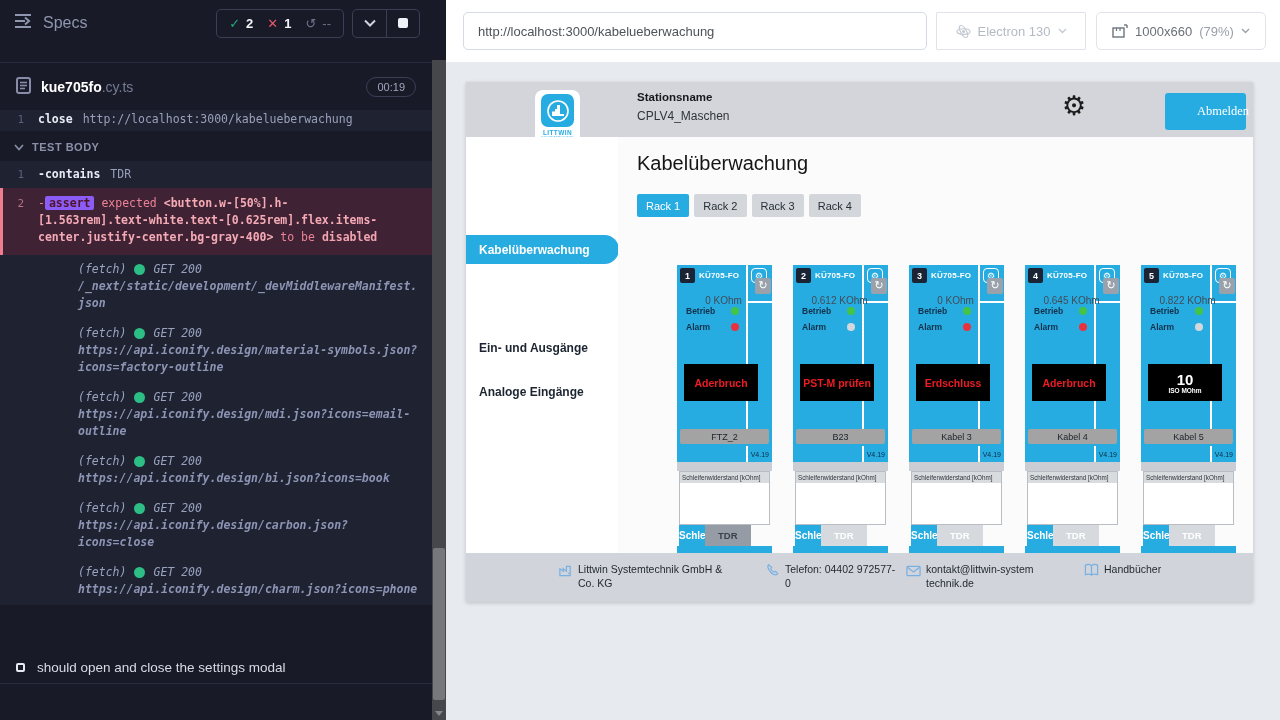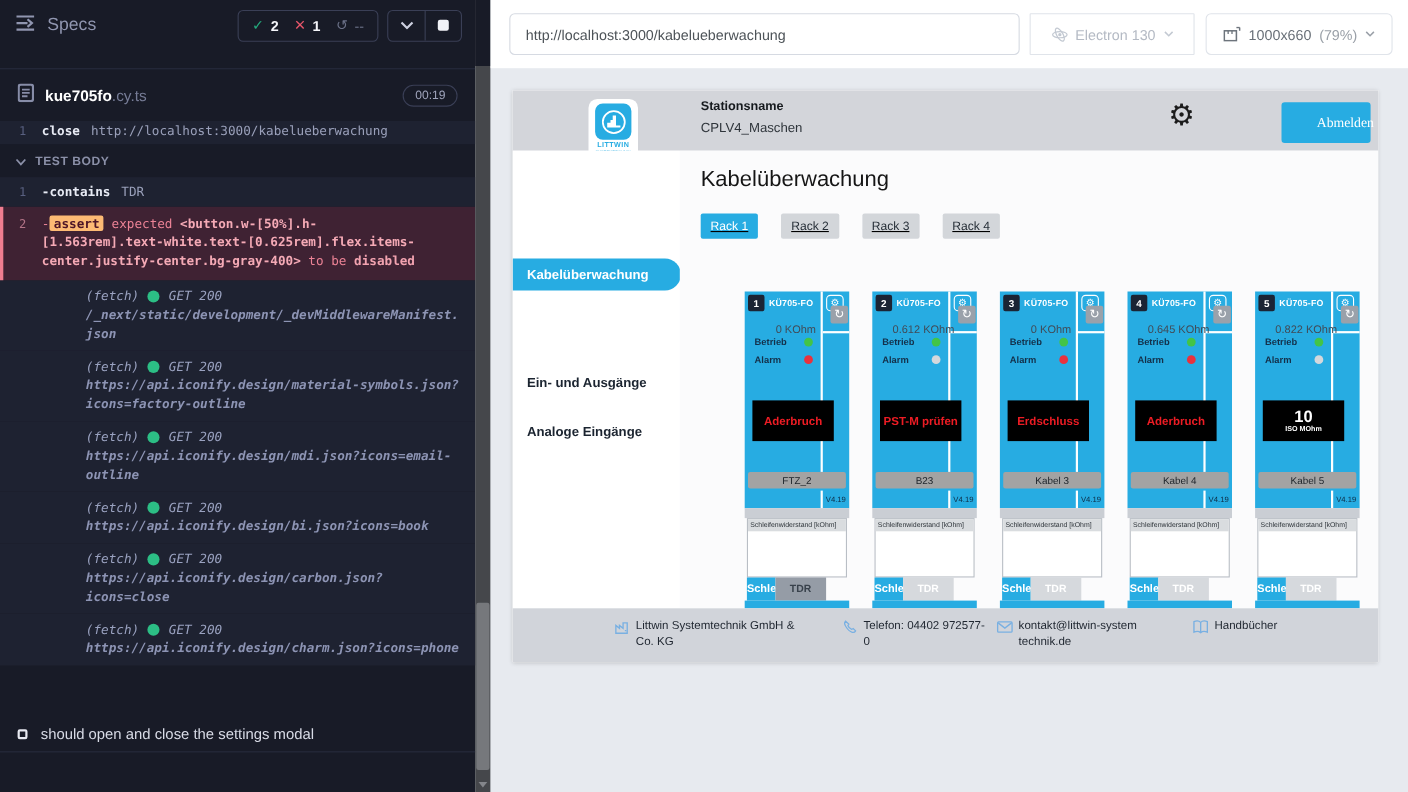--- a/index.html
+++ b/index.html
@@ -37,21 +37,21 @@
   .row-num { width:38px; min-width:38px; text-align:right; padding-right:14px; color:#596080; font-size:11px; }
   .cmd-name { font-weight:bold; color:#e8ebf5; }
   .cmd-arg  { color:#9aa0ba; margin-left:10px; }
   .visit-clip { height:21px; overflow:hidden; }
   .visit-clip .inner { margin-top:-4px; display:flex; width:100%; }
   .section-hdr { display:flex; align-items:center; gap:8px; padding:10px 14px 8px 14px; color:#8b90a8;
                  font-family:"Liberation Sans", sans-serif; font-size:11px; font-weight:bold; letter-spacing:.5px; }
   .assert-row { background:#3f2233; border-left:3px solid #ef7d90; display:flex; padding:7px 14px 9px 0; font-size:11.5px; line-height:17px; }
   .assert-row .row-num { width:35px; min-width:35px; color:#b27487; }
   .assert-text { color:#ec8396; width:345px; word-wrap:break-word; }
-  .assert-badge { background:#fdba74; color:#4e1527; font-weight:bold; border-radius:2px; padding:0 4px; }
+  .assert-badge { background:#8b5cf6; color:#4e1527; font-weight:bold; border-radius:2px; padding:0 4px; }
   .assert-sel { font-weight:bold; color:#f5aab6; }
   .assert-bold { font-weight:bold; color:#f2a3b0; }
   .fetch-row { background:#1e2231; padding:6px 14px 7px 78px; font-size:11.5px; line-height:17px; font-style:italic; }
   .fetch-head { display:flex; align-items:center; gap:8px; color:#9aa2c0; }
   .fetch-dot { width:11px; height:11px; border-radius:50%; background:#2cbe85; display:inline-block; }
   .fetch-url { color:#8d94b4; font-weight:bold; width:340px; overflow-wrap:break-word; }
   .next-test { position:absolute; left:0; top:652px; width:432px; height:32px; display:flex; align-items:center;
                padding:0 16px; border-bottom:1px solid #272b3e; color:#d8dbe6; font-size:13.5px; }
   .next-test .sq { width:9px; height:9px; border:2px solid #e8eaf2; border-radius:2px; margin-right:12px; }
 
@@ -94,21 +94,21 @@
   .logo-brand { color:#27ace2; font-size:6.5px; font-weight:bold; letter-spacing:.4px; margin-top:2px; }
   .logo-sub { color:#27ace2; font-size:3.5px; letter-spacing:.2px; }
 
   .app-nav { position:absolute; left:0; top:55px; width:152px; height:416px; background:#ffffff; }
   .nav-item { position:absolute; left:13px; font-size:12px; font-weight:bold; color:#1b2430; }
   .nav-active-pill { position:absolute; left:0; top:98px; width:153px; height:29px; background:#27ace2;
                      border-radius:0 15px 15px 0; display:flex; align-items:center; padding-left:13px;
                      color:#fff; font-size:12px; font-weight:bold; }
   .app-main { position:absolute; left:152px; top:55px; width:635px; height:416px; background:#fbfbfc; }
   .page-title { position:absolute; left:171px; top:70px; font-size:20px; color:#151515; }
-  .rack-tabs { position:absolute; left:171px; top:112px; display:flex; gap:21px;text-decoration:underline; }
+  .rack-tabs { position:absolute; left:171px; top:112px; display:flex; gap:5px; }
   .rack-tab { height:23px; padding:0 9px; display:flex; align-items:center; font-size:11px; border-radius:2px;
               background:#d3d6da; color:#272f38; }
   .rack-tab.active { background:#27ace2; color:#ffffff; }
 
   
   .card { position:absolute; top:183px; width:95px; height:288px; }
   .card-cyan { position:absolute; left:0; top:0; width:95px; height:197px; background:#27ace2; }
   .vline1 { position:absolute; left:69px; top:0; width:2px; height:164px; background:#fff; }
   .vline2 { position:absolute; left:69px; top:181px; width:2px; height:16px; background:#fff; }
   .hline  { position:absolute; left:71px; top:36px; width:24px; height:2px; background:#fff; }

